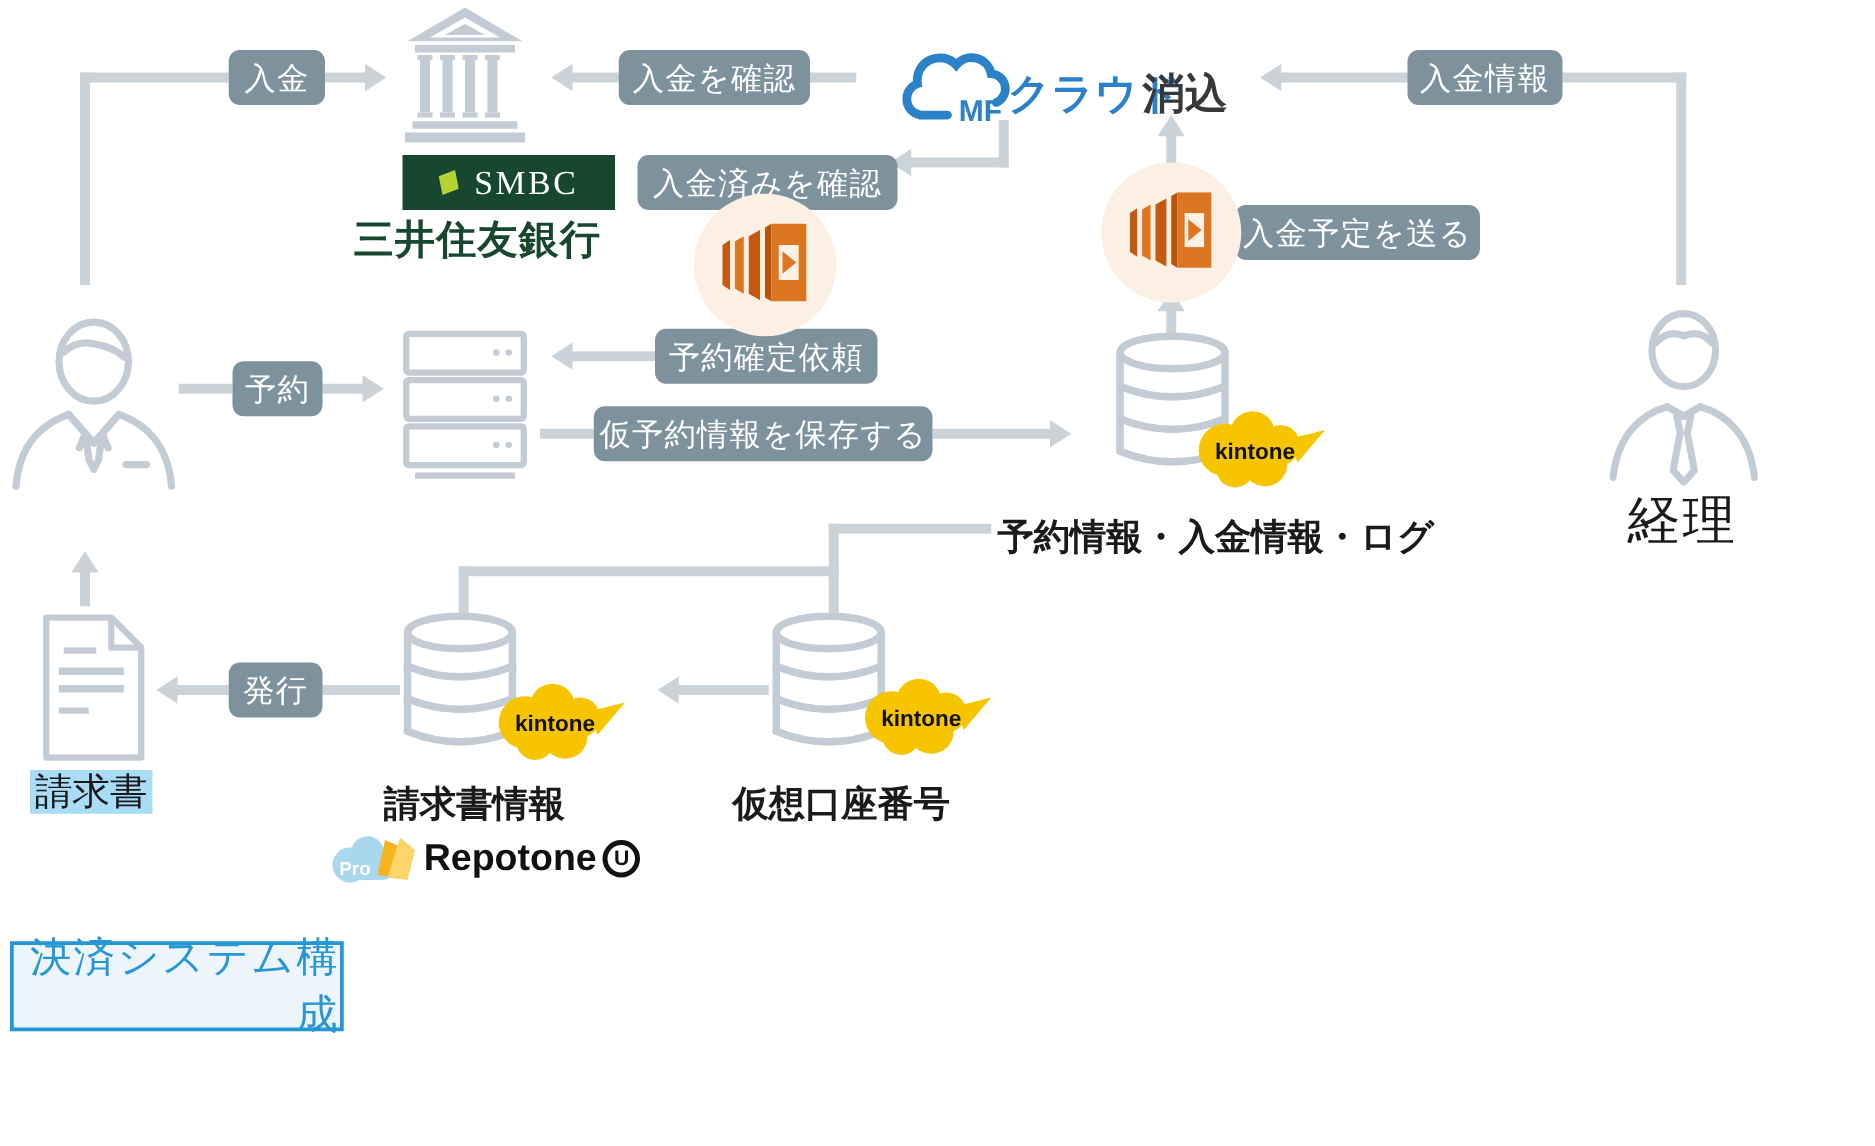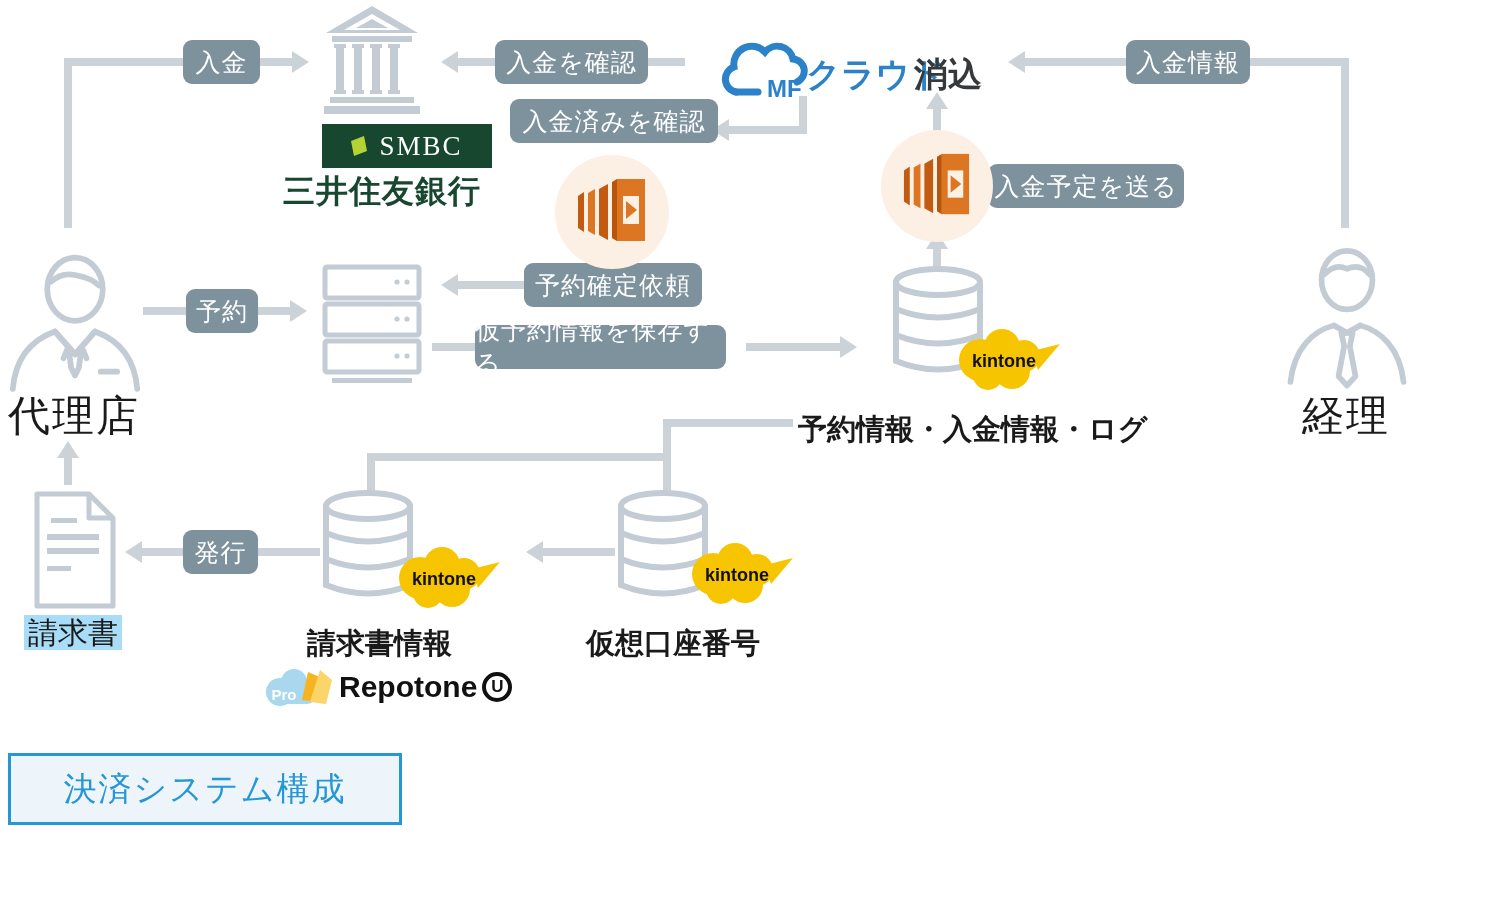--- a/index.html
+++ b/index.html
@@ -92,33 +92,33 @@
 
   <div class="plabel" style="left:183px;top:40px;width:77px;height:44px;">
       <span>入金</span>
     </div>
   <div class="plabel" style="left:495px;top:40px;width:153px;height:44px;">
       <span>入金を確認</span>
     </div>
   <div class="plabel" style="left:1126px;top:40px;width:124px;height:44px;">
       <span>入金情報</span>
     </div>
-  <div class="plabel" style="left:510px;top:99px;width:208px;height:44px;">
+  <div class="plabel" style="left:510px;top:124px;width:208px;height:44px;">
       <span>入金済みを確認</span>
     </div>
   <div class="plabel" style="left:988px;top:164px;width:196px;height:44px;">
       <span>入金予定を送る</span>
     </div>
   <div class="plabel" style="left:186px;top:289px;width:72px;height:44px;">
       <span>予約</span>
     </div>
   <div class="plabel" style="left:524px;top:263px;width:178px;height:44px;">
       <span>予約確定依頼</span>
     </div>
-  <div class="plabel" style="left:475px;top:325px;width:251px;height:44px;">
+  <div class="plabel" style="left:475px;top:325px;width:271px;height:44px;">
       <span>仮予約情報を保存する</span>
     </div>
   <div class="plabel" style="left:183px;top:530px;width:75px;height:44px;">
       <span>発行</span>
     </div>
 
   <svg class="abs" style="left:322px;top:6px;" width="100" height="110" viewBox="0 0 100 110">
     <polygon points="50,0 96,27 4,27" fill="var(--icon)"></polygon>
     <polygon points="50,8 78,24 22,24" fill="#fff"></polygon>
     <polygon points="50,13 66,22 34,22" fill="var(--icon)"></polygon>
@@ -183,21 +183,20 @@
     <g fill="none" stroke="var(--icon)" stroke-width="6" stroke-linecap="round" stroke-linejoin="round">
       <ellipse cx="70" cy="44" rx="29" ry="33"></ellipse>
       <path d="M45,36 Q56,26 70,29 Q87,32 95,40"></path>
       <path d="M5,148 C8,112 27,96 49,88 L70,112 L91,88 C113,96 132,112 135,148"></path>
       <path d="M49,88 L63,104 L58,116"></path>
       <path d="M91,88 L77,104 L82,116"></path>
       <path d="M63,104 L70,112 L77,104 L74,126 L70,134 L66,126 Z"></path>
       <line x1="97" y1="130" x2="114" y2="130"></line>
     </g>
   </svg>
-  <div class="txt big-name" style="left:8px;top:388px;">代理店</div>
 
   <svg class="abs" style="left:1281px;top:240px;" width="132" height="150" viewBox="0 0 140 158">
     <g fill="none" stroke="var(--icon)" stroke-width="6" stroke-linecap="round" stroke-linejoin="round">
       <ellipse cx="70" cy="42" rx="27" ry="31"></ellipse>
       <path d="M46,36 Q57,24 70,30 Q84,24 94,36"></path>
       <path d="M10,150 C14,114 34,96 56,90 L70,98 L84,90 C106,96 126,114 130,150"></path>
       <path d="M56,90 L70,98 L84,90"></path>
       <path d="M64,98 L76,98 L73,112 L79,144 L70,154 L61,144 L67,112 Z"></path>
     </g>
   </svg>
@@ -318,17 +317,17 @@
       <g>
         <polygon points="40,38 46,10 60,16 56,40" fill="#f6b520"></polygon>
         <polygon points="48,40 58,8 70,18 64,42" fill="#fbd46a"></polygon>
       </g>
       <text x="22" y="38" font-size="15" font-weight="bold" text-anchor="middle" fill="#fff" font-family="Liberation Sans,sans-serif">Pro</text>
     </svg>
     <span class="rep-name">Repotone</span>
     <span class="rep-u">U</span>
   </div>
 
-  <div class="title-box" style="left:8px;top:753px;width:394px;height:72px;">
+  <div class="title-box" style="left:8px;top:753px;width:267px;height:72px;text-align:right;">
     <span>決済システム構成</span>
   </div>
 
 </div>
 
 </body></html>

